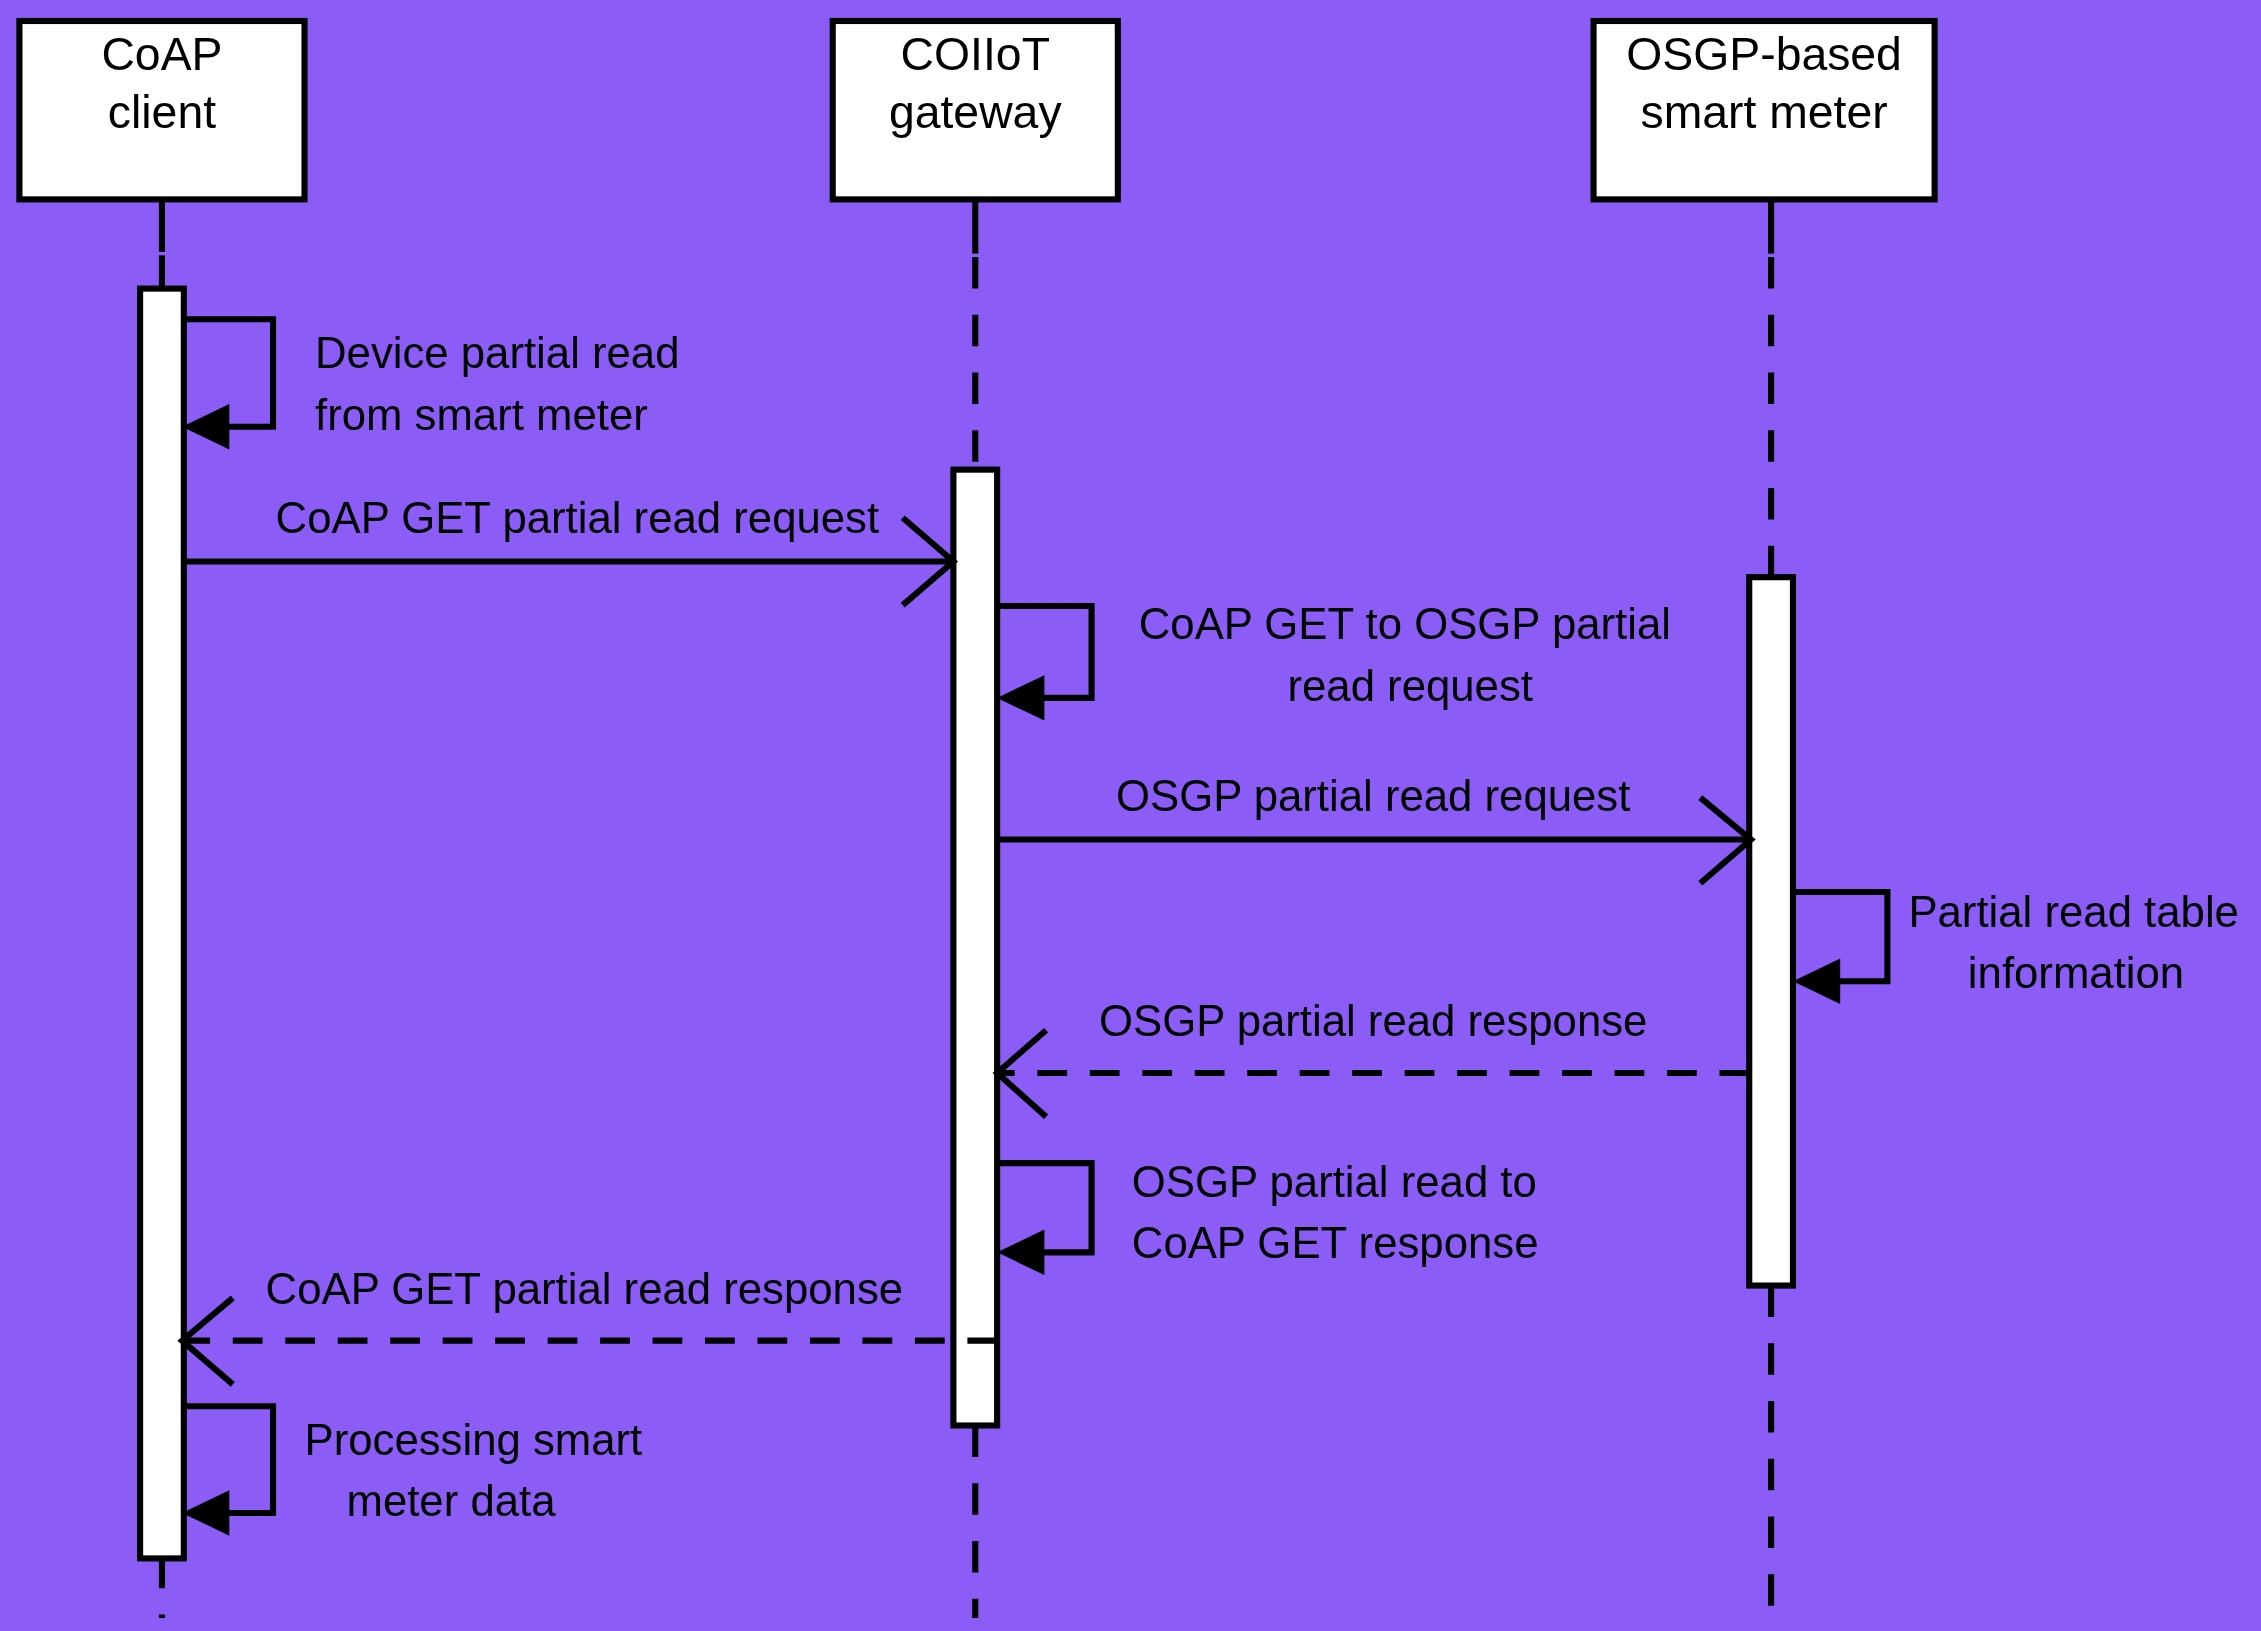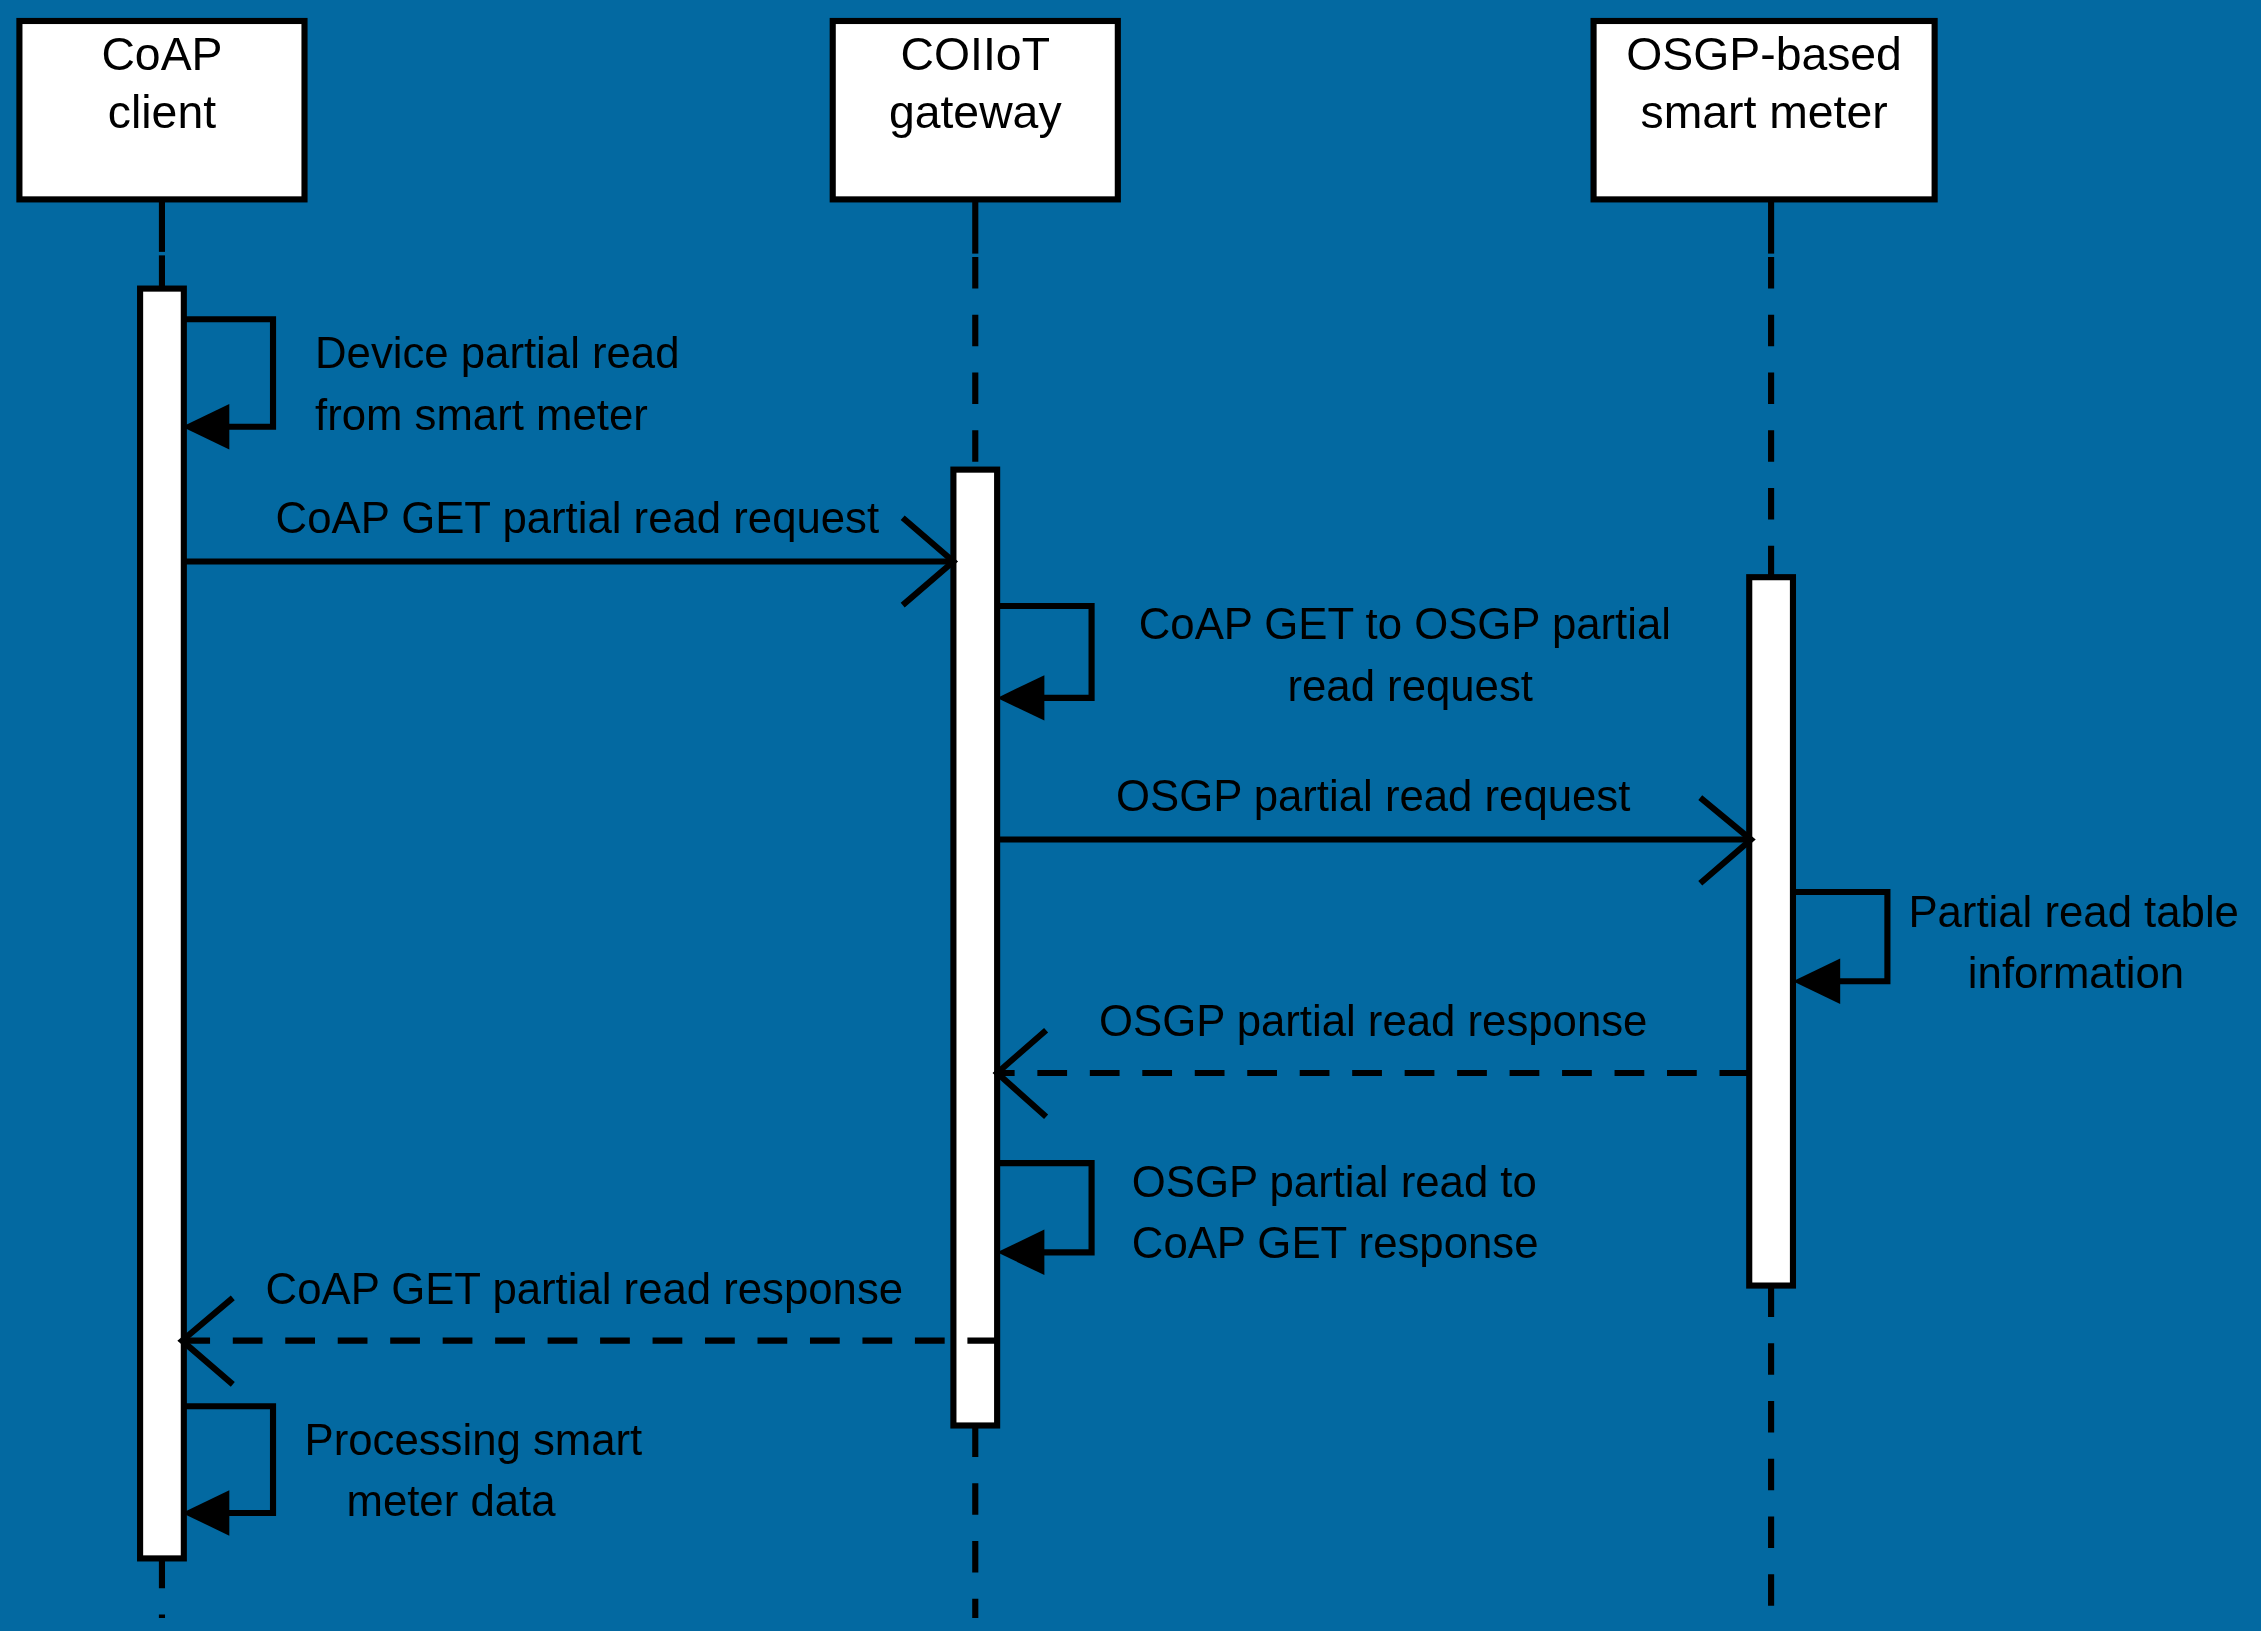--- a/index.html
+++ b/index.html
@@ -10,21 +10,21 @@
   body {
     width: 2261px;
     height: 1631px;
     font-family: "Liberation Sans", sans-serif;
     overflow: hidden;
   }
   #diagram-root {
     position: relative;
     width: 2261px;
     height: 1631px;
-    background: #0369a1;
+    background: #8b5cf6;
   }
   svg#seq {
     display: block;
     width: 2261px;
     height: 1631px;
   }
   .lifeline-box {
     fill: #ffffff;
     stroke: #000000;
     stroke-width: 7;

